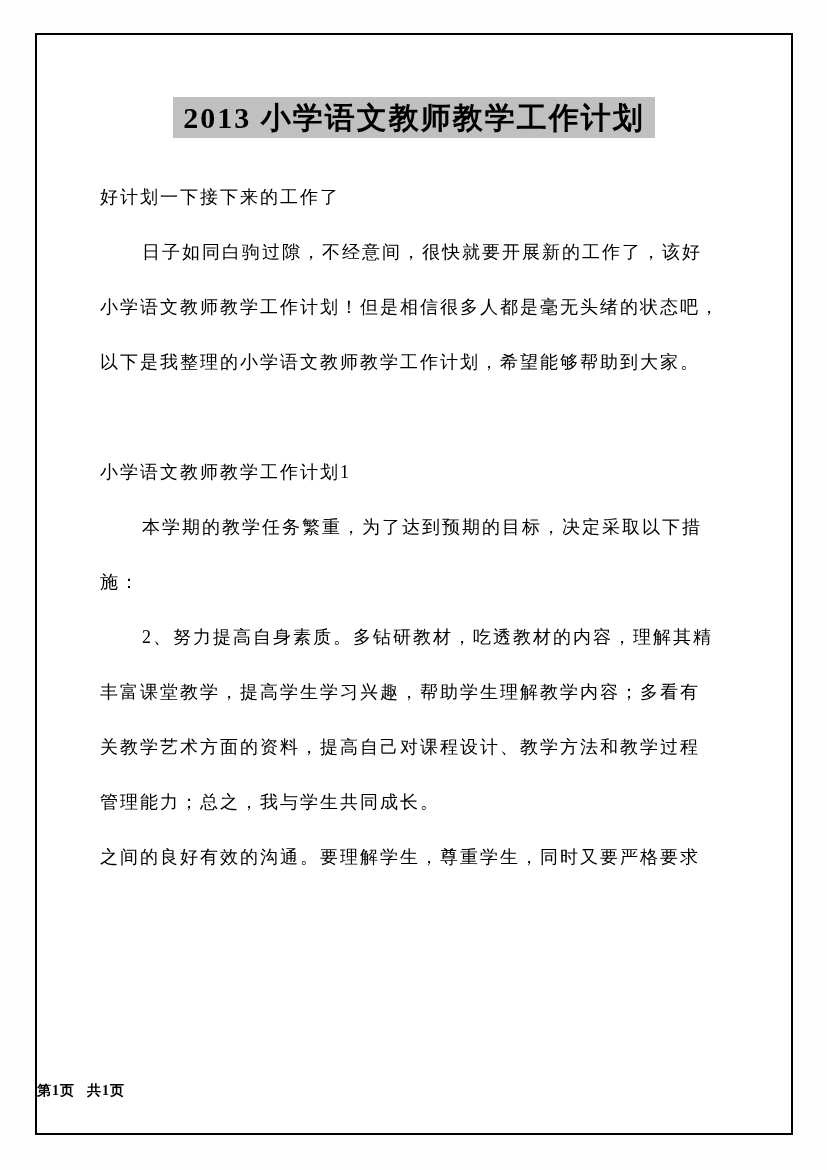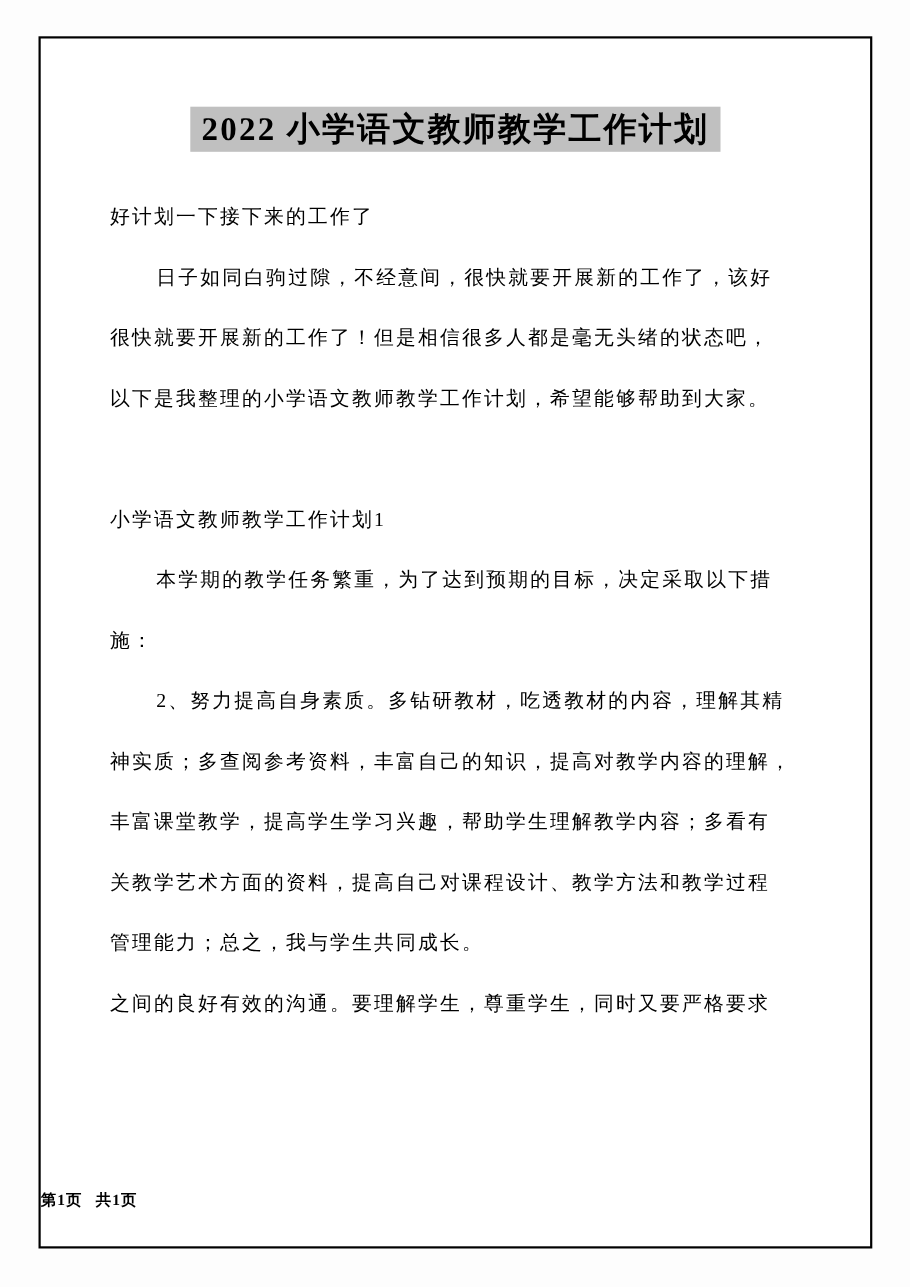--- a/index.html
+++ b/index.html
@@ -68,34 +68,33 @@
     display: inline-block;
     width: 12px;
   }
 </style>
 </head>
 <body>
 
 <div class="page">
 
   <div class="title-row">
-    <span class="title-highlight">2022 小学语文教师教学工作计划</span>
+    <span class="title-highlight">2013 小学语文教师教学工作计划</span>
   </div>
 
   <div class="body-text">
     <div class="line">好计划一下接下来的工作了</div>
     <div class="line indent">日子如同白驹过隙，不经意间，很快就要开展新的工作了，该好</div>
-    <div class="line">很快就要开展新的工作了！但是相信很多人都是毫无头绪的状态吧，</div>
+    <div class="line">小学语文教师教学工作计划！但是相信很多人都是毫无头绪的状态吧，</div>
     <div class="line">以下是我整理的小学语文教师教学工作计划，希望能够帮助到大家。</div>
     <div class="line"></div>
     <div class="line">小学语文教师教学工作计划1</div>
     <div class="line indent">本学期的教学任务繁重，为了达到预期的目标，决定采取以下措</div>
     <div class="line">施：</div>
     <div class="line indent">2、努力提高自身素质。多钻研教材，吃透教材的内容，理解其精</div>
-    <div class="line">神实质；多查阅参考资料，丰富自己的知识，提高对教学内容的理解，</div>
     <div class="line">丰富课堂教学，提高学生学习兴趣，帮助学生理解教学内容；多看有</div>
     <div class="line">关教学艺术方面的资料，提高自己对课程设计、教学方法和教学过程</div>
     <div class="line">管理能力；总之，我与学生共同成长。</div>
     <div class="line">之间的良好有效的沟通。要理解学生，尊重学生，同时又要严格要求</div>
   </div>
 
   <div class="footer">
     <span>第1页</span><span class="sep"></span><span>共1页</span>
   </div>
 

